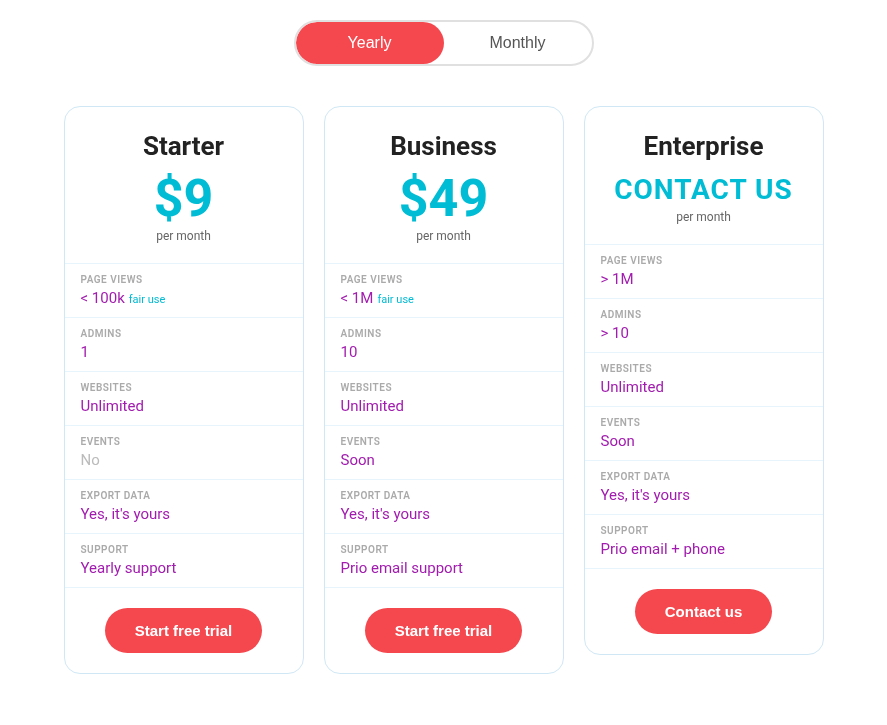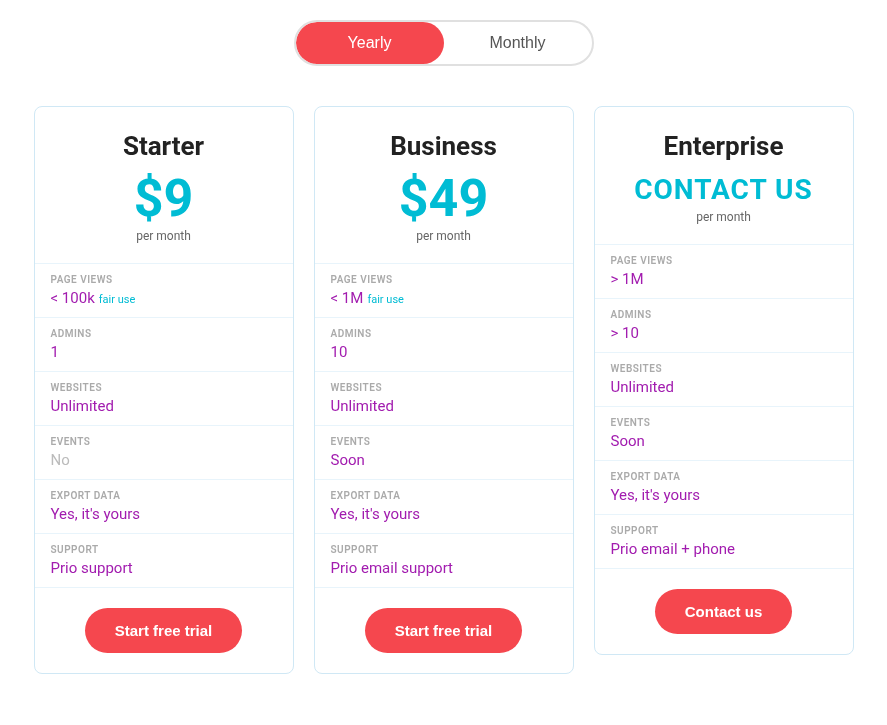--- a/index.html
+++ b/index.html
@@ -47,22 +47,22 @@
       display: flex;
       gap: 20px;
       align-items: flex-start;
       justify-content: center;
       width: 100%;
     }
 
     
     .card {
       border: 1.5px solid #d0e8f5;
-      border-radius: 8px;
-      width: 260px;
+      border-radius: 16px;
+      width: 240px;
       overflow: hidden;
       background: #fff;
     }
 
     .card-header {
       text-align: center;
       padding: 24px 16px 20px;
       border-bottom: 1px solid #e8f4fb;
     }
 
@@ -175,21 +175,21 @@
       <div class="feature-row">
         <div class="feature-label">EVENTS</div>
         <div><span class="feature-value muted">No</span></div>
       </div>
       <div class="feature-row">
         <div class="feature-label">EXPORT DATA</div>
         <div><span class="feature-value">Yes, it's yours</span></div>
       </div>
       <div class="feature-row">
         <div class="feature-label">SUPPORT</div>
-        <div><span class="feature-value">Prio support</span></div>
+        <div><span class="feature-value">Yearly support</span></div>
       </div>
       <div class="cta-container">
         <button class="cta-btn">Start free trial</button>
       </div>
     </div>
     <div class="card">
       <div class="card-header">
         <div class="card-title">Business</div>
         <div class="card-price">$49</div>
         <div class="card-per-month">per month</div>

